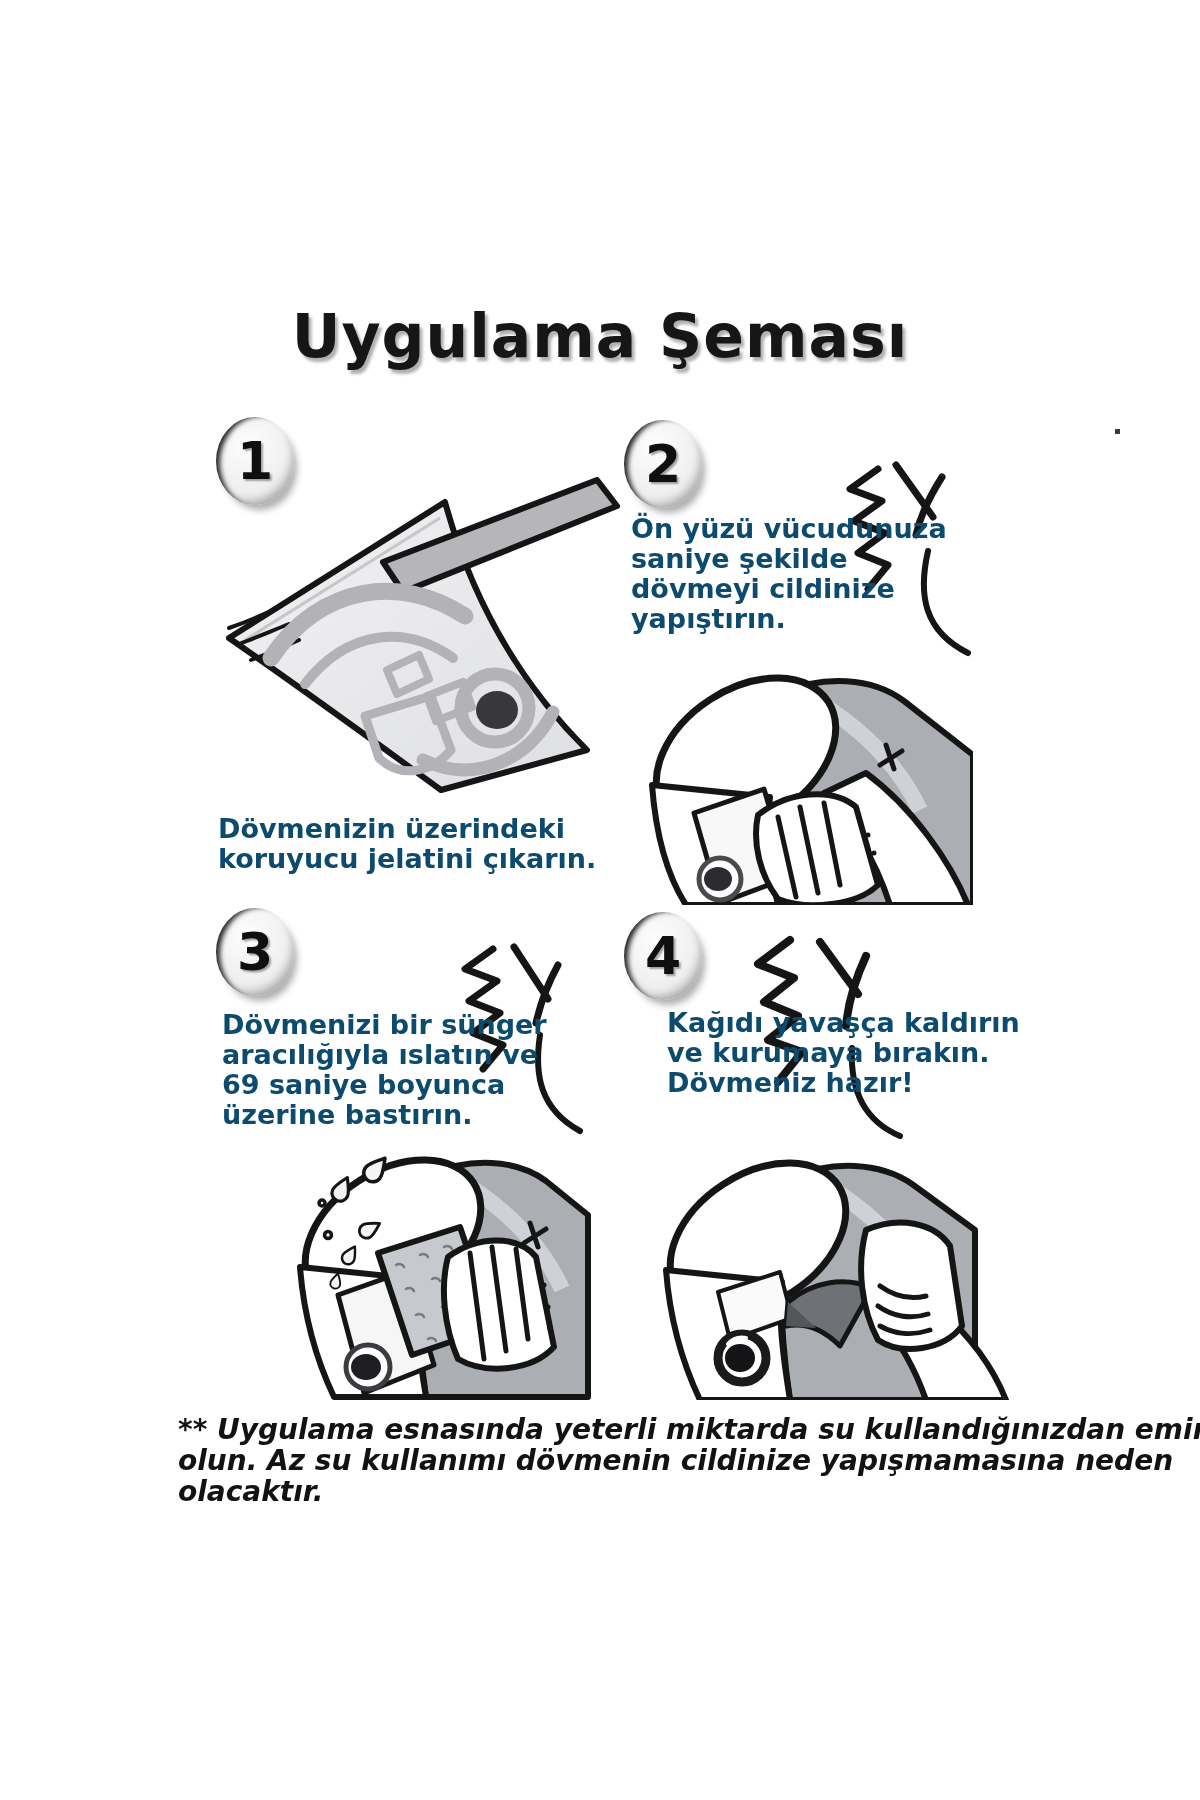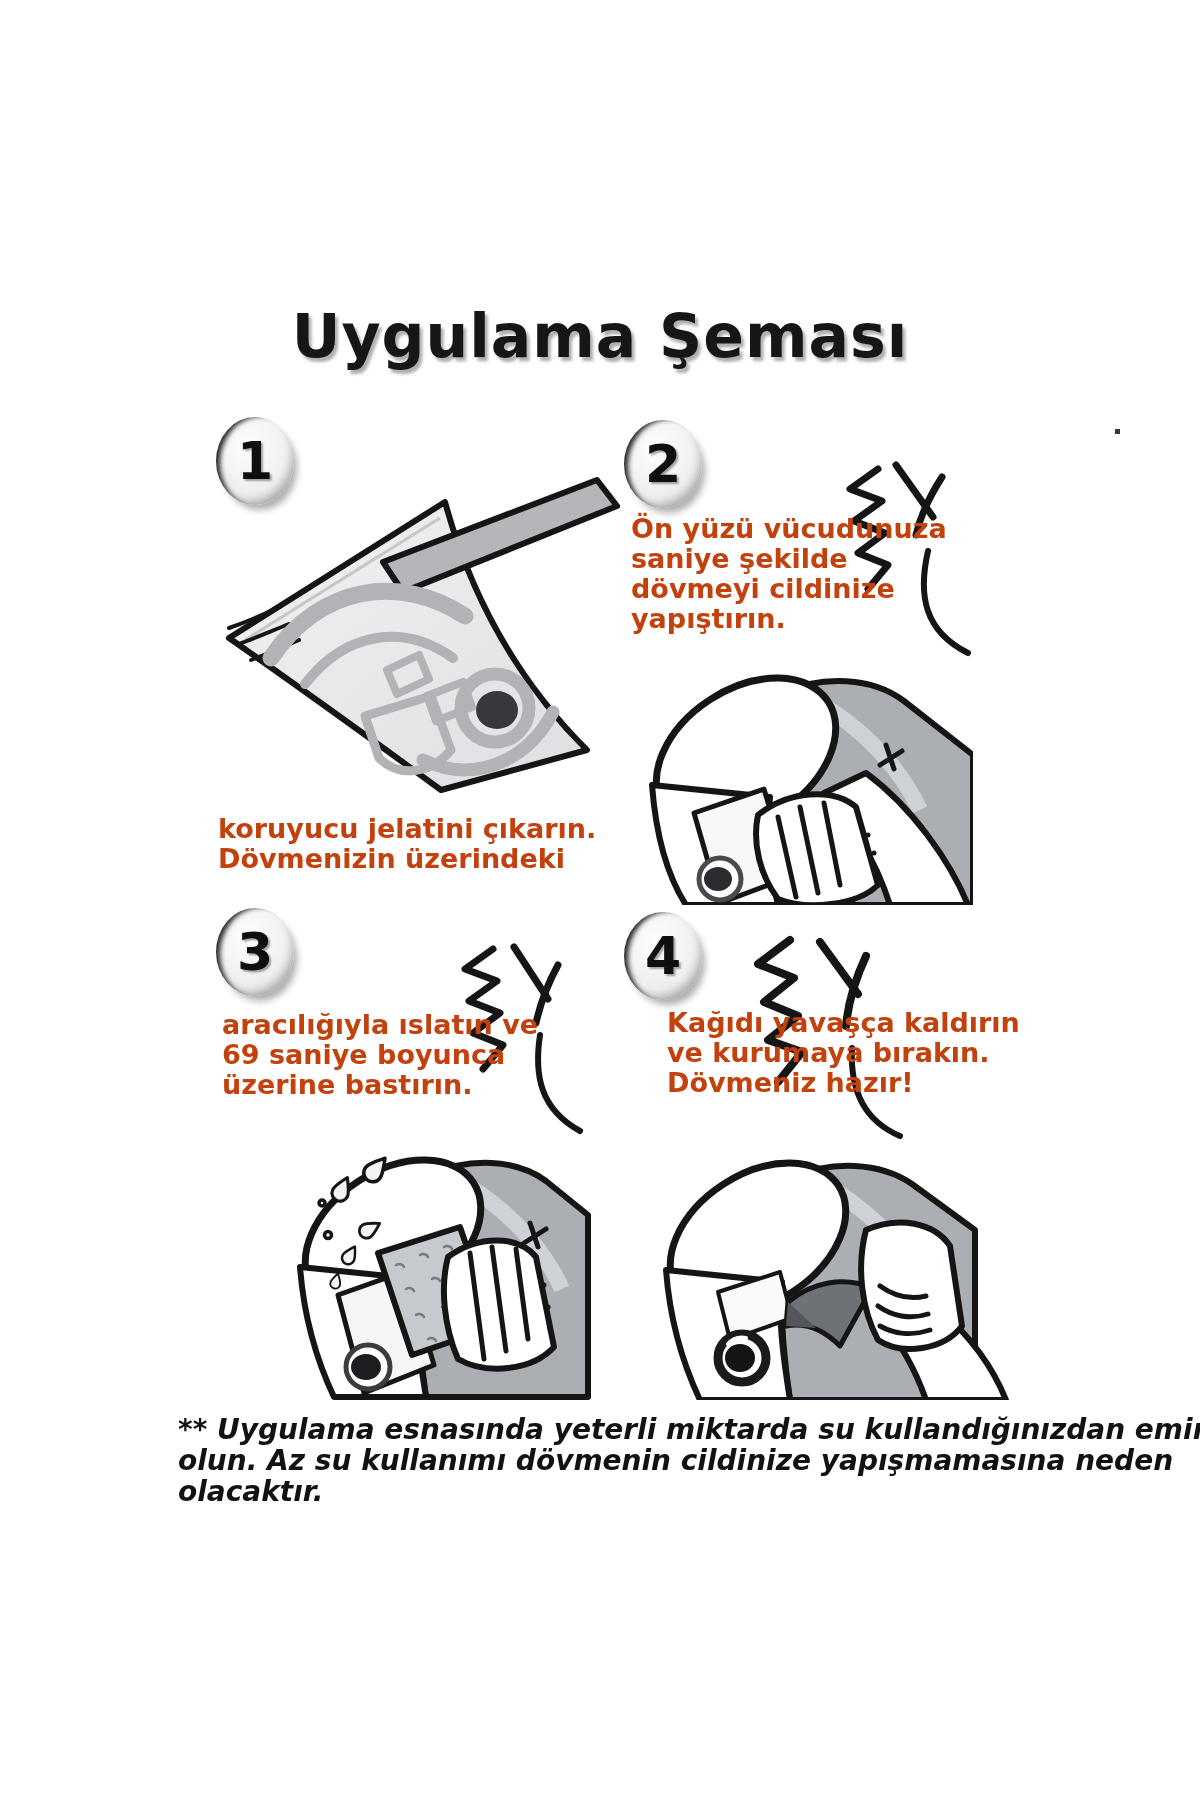--- a/index.html
+++ b/index.html
@@ -17,21 +17,21 @@
     background:radial-gradient(circle at 40% 32%, #fdfdfd 0%, #f0f0f1 55%, #e2e2e4 100%);
     box-shadow:inset 7px 2px 5px -3px #2a2a2a,
                inset -7px -9px 10px -6px rgba(0,0,0,0.28),
                5px 7px 7px -2px rgba(0,0,0,0.32);
     display:flex;align-items:center;justify-content:center;
     font-size:52px;font-weight:700;color:#0f0f0f;
     text-shadow:2px 2px 2px rgba(0,0,0,0.35);
   }
   .b1{left:216px;top:417px;} .b2{left:624px;top:420px;}
   .b3{left:216px;top:908px;} .b4{left:624px;top:912px;}
-  .caption{position:absolute;font-size:27px;font-weight:700;line-height:30px;color:#c2410c;}
+  .caption{position:absolute;font-size:27px;font-weight:700;line-height:30px;color:#0c4a6e;}
   .caption div{white-space:nowrap;}
   .c1{left:218px;top:814px;}
   .c2{left:631px;top:514px;}
   .c3{left:222px;top:1010px;}
   .c4{left:631px;top:1008px;margin-left:36px;}
   .footnote{
     position:absolute;left:178px;top:1414px;font-size:28px;line-height:31px;
     font-weight:700;font-style:italic;color:#121212;
   }
   .footnote div{white-space:nowrap;}
@@ -219,30 +219,31 @@
     </g>
 
     <g>
       <path d="M300 380 C332 408 354 440 366 470 L286 470 C274 436 258 410 242 392 Z" fill="#ffffff" stroke="#151515" stroke-width="6" stroke-linejoin="round"></path>
       <path d="M226 300 C258 286 294 292 310 316 L322 396 C304 420 262 426 238 410 C222 380 216 338 226 300 Z" fill="#ffffff" stroke="#151515" stroke-width="6" stroke-linejoin="round"></path>
       <path d="M240 356 C254 366 270 370 286 366 M238 376 C252 386 270 390 288 384 M240 396 C254 404 272 406 290 400" stroke="#151515" stroke-width="5" fill="none" stroke-linecap="round"></path>
     </g>
   </svg>
 
   <div class="caption c1">
+    <div>Dövmenizin üzerindeki</div>
     <div>koruyucu jelatini çıkarın.</div>
-    <div>Dövmenizin üzerindeki</div>
   </div>
   <div class="caption c2">
     <div>Ön yüzü vücudunuza</div>
     <div>saniye şekilde</div>
     <div>dövmeyi cildinize</div>
     <div>yapıştırın.</div>
   </div>
   <div class="caption c3">
+    <div>Dövmenizi bir sünger</div>
     <div>aracılığıyla ıslatın ve</div>
     <div>69 saniye boyunca</div>
     <div>üzerine bastırın.</div>
   </div>
   <div class="caption c4">
     <div>Kağıdı yavaşça kaldırın</div>
     <div>ve kurumaya bırakın.</div>
     <div>Dövmeniz hazır!</div>
   </div>
 

